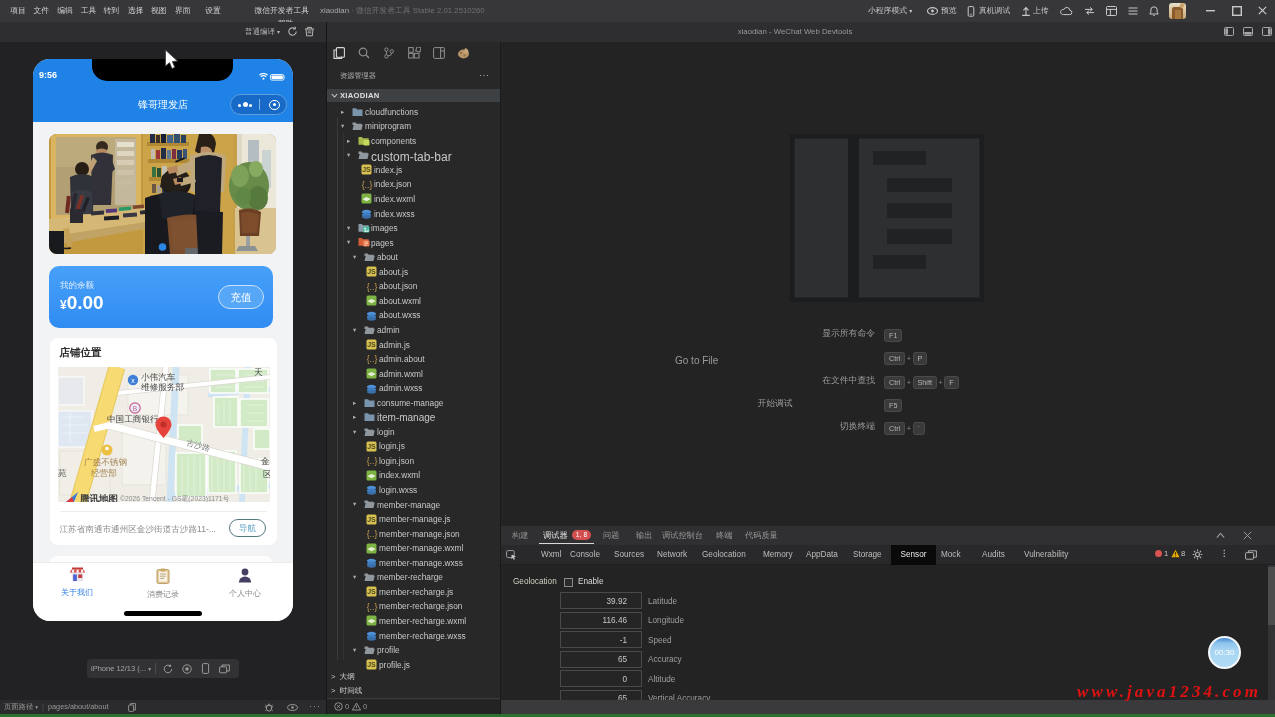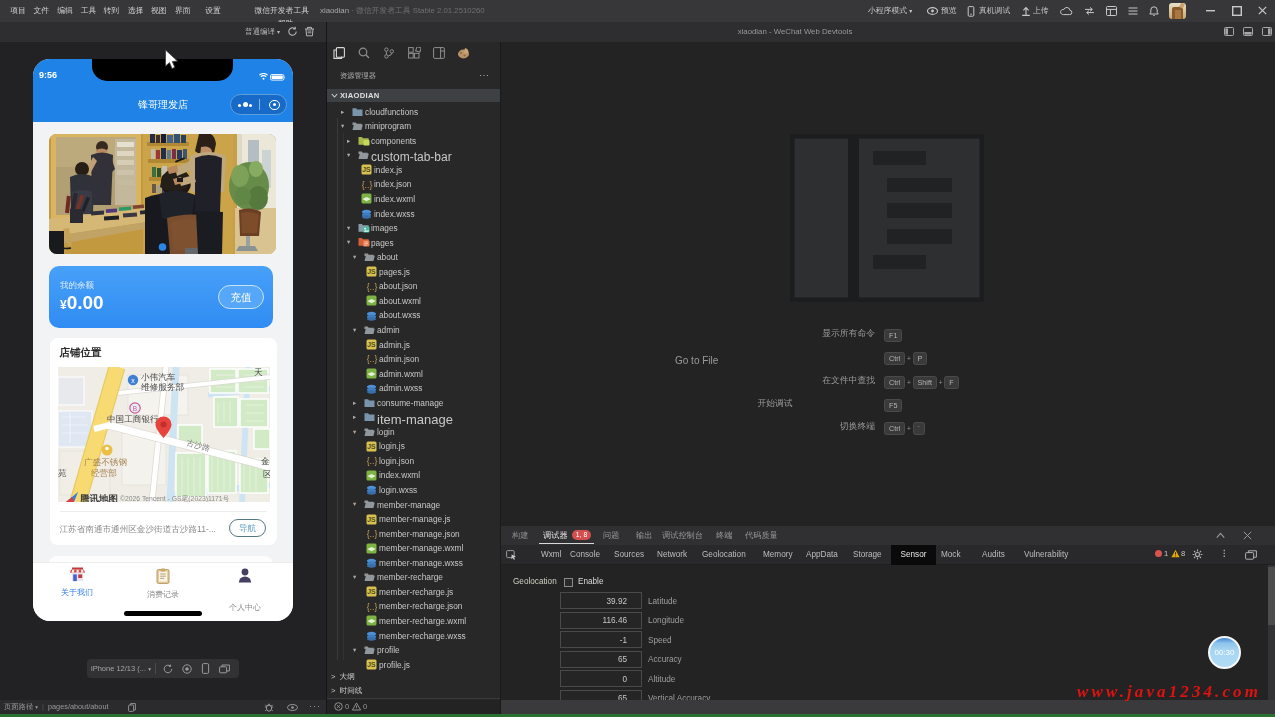--- a/index.html
+++ b/index.html
@@ -359,21 +359,21 @@
 </svg></div><div style="font-size:8px;color:#2b7ce5;margin-top:1px;">关于我们</div></div>
 <div style="position:absolute;left:55px;top:509px;width:150px;text-align:center;"><div style="display:inline-block;"><svg width="14" height="16" viewBox="0 0 14 16">
 <rect x="1" y="1.6" width="12" height="13.8" rx="1.4" fill="#e7cf9e" stroke="#b08f55" stroke-width="0.9"></rect>
 <rect x="3" y="3.6" width="8" height="10" fill="#f7f3e8"></rect>
 <rect x="4.6" y="0.4" width="4.8" height="3" rx="1" fill="#c9a864"></rect>
 <path d="M4.2 6 h5.6 M4.2 8.2 h5.6 M4.2 10.4 h4" stroke="#b09a6e" stroke-width="0.9"></path>
 </svg></div><div style="font-size:8px;color:#8f8f8f;margin-top:1px;">消费记录</div></div>
 <div style="position:absolute;left:137px;top:509px;width:150px;text-align:center;"><div style="display:inline-block;"><svg width="14" height="15" viewBox="0 0 14 15">
 <circle cx="7" cy="4" r="3.4" fill="#453f63"></circle>
 <path d="M0.8 14.6 a6.2 6.2 0 0 1 12.4 0 z" fill="#453f63"></path>
-</svg></div><div style="font-size:8px;color:#8f8f8f;margin-top:15px;">个人中心</div></div>
+</svg></div><div style="font-size:8px;color:#8f8f8f;margin-top:1px;">个人中心</div></div>
 <div style="position:absolute;left:91px;top:552px;width:78px;height:4.5px;background:#000;border-radius:2.5px;"></div>
 </div>
 <div class="a" style="left:87px;top:659px;width:152px;height:19px;background:#323234;border-radius:4px;"></div>
 <div class="a" style="left:91px;top:659px;height:19px;line-height:19px;color:#a5a5a5;font-size:7.5px;">iPhone 12/13 (... <span style="font-size:5.5px">▾</span></div>
 <div class="a" style="left:155px;top:663px;width:1px;height:11px;background:#4c4c4c;"></div>
 <div class="a" style="left:163px;top:664px;width:10px;height:10px;">
       <svg width="10" height="10" viewBox="0 0 10 10">
         <path d="M8.8 5 a3.8 3.8 0 1 1-1.3-2.9 M7.6 0.6 L7.7 2.4 L5.9 2.4" fill="none" stroke="#9a9a9a" stroke-width="1"></path>
       </svg>
     </div>
@@ -553,21 +553,21 @@
         <path d="M0.5 9 L1.8 3.8 h9 L9.4 9 z" fill="#90989e"></path>
       </svg>
     </div>
 <div class="a" style="left:377.0px;top:252.20px;font-size:8.3px;color:#c8c8c8;white-space:nowrap;">about</div>
 <div class="a" style="left:366.0px;top:266.15px;width:12px;height:11px;">
       <svg width="11" height="11" viewBox="0 0 11 11">
         <rect x="0.5" y="0.5" width="10" height="10" rx="1.5" fill="#d8c151"></rect>
         <text x="5.5" y="8.4" font-size="7" font-weight="bold" fill="#4a4a22" text-anchor="middle" font-family="Liberation Sans">JS</text>
       </svg>
     </div>
-<div class="a" style="left:379.0px;top:266.75px;font-size:8.3px;color:#c8c8c8;white-space:nowrap;">pages.js</div>
+<div class="a" style="left:379.0px;top:266.75px;font-size:8.3px;color:#c8c8c8;white-space:nowrap;">about.js</div>
 <div class="a" style="left:366.0px;top:280.70px;width:12px;height:11px;">
       <svg width="12" height="11" viewBox="0 0 12 11">
         <text x="6" y="8.6" font-size="8.6" fill="#c8a152" text-anchor="middle" font-family="Liberation Sans">{..}</text>
       </svg>
     </div>
 <div class="a" style="left:379.0px;top:281.30px;font-size:8.3px;color:#c8c8c8;white-space:nowrap;">about.json</div>
 <div class="a" style="left:366.0px;top:295.25px;width:12px;height:11px;">
       <svg width="11" height="11" viewBox="0 0 11 11">
         <rect x="0.5" y="0.5" width="10" height="10" rx="1.5" fill="#7cb342"></rect>
         <text x="5.5" y="8.2" font-size="7.5" font-weight="bold" fill="#e8f2dc" text-anchor="middle" font-family="Liberation Sans">◂▸</text>
@@ -595,21 +595,21 @@
         <rect x="0.5" y="0.5" width="10" height="10" rx="1.5" fill="#d8c151"></rect>
         <text x="5.5" y="8.4" font-size="7" font-weight="bold" fill="#4a4a22" text-anchor="middle" font-family="Liberation Sans">JS</text>
       </svg>
     </div>
 <div class="a" style="left:379.0px;top:339.50px;font-size:8.3px;color:#c8c8c8;white-space:nowrap;">admin.js</div>
 <div class="a" style="left:366.0px;top:353.45px;width:12px;height:11px;">
       <svg width="12" height="11" viewBox="0 0 12 11">
         <text x="6" y="8.6" font-size="8.6" fill="#c8a152" text-anchor="middle" font-family="Liberation Sans">{..}</text>
       </svg>
     </div>
-<div class="a" style="left:379.0px;top:354.05px;font-size:8.3px;color:#c8c8c8;white-space:nowrap;">admin.json</div>
+<div class="a" style="left:379.0px;top:354.05px;font-size:8.3px;color:#c8c8c8;white-space:nowrap;">admin.about</div>
 <div class="a" style="left:366.0px;top:368.00px;width:12px;height:11px;">
       <svg width="11" height="11" viewBox="0 0 11 11">
         <rect x="0.5" y="0.5" width="10" height="10" rx="1.5" fill="#7cb342"></rect>
         <text x="5.5" y="8.2" font-size="7.5" font-weight="bold" fill="#e8f2dc" text-anchor="middle" font-family="Liberation Sans">◂▸</text>
       </svg>
     </div>
 <div class="a" style="left:379.0px;top:368.60px;font-size:8.3px;color:#c8c8c8;white-space:nowrap;">admin.wxml</div>
 <div class="a" style="left:366.0px;top:382.55px;width:12px;height:11px;">
       <svg width="11" height="11" viewBox="0 0 11 11">
         <path d="M1 3.2 Q5.5 0.4 10 3.2 L10 4.6 Q5.5 7.4 1 4.6 z" fill="#4f8fd4"></path>
@@ -624,21 +624,21 @@
         <path d="M0.5 1.2 h3.6 l1 1.2 h5.4 v6.6 h-10 z" fill="#7a94ac"></path>
       </svg>
     </div>
 <div class="a" style="left:377.0px;top:397.70px;font-size:8.3px;color:#c8c8c8;white-space:nowrap;">consume-manage</div>
 <div class="a" style="left:353.0px;top:413.05px;font-size:6.5px;color:#aaa;">▸</div>
 <div class="a" style="left:364.0px;top:412.05px;width:12px;height:10px;">
       <svg width="11" height="10" viewBox="0 0 11 10">
         <path d="M0.5 1.2 h3.6 l1 1.2 h5.4 v6.6 h-10 z" fill="#7a94ac"></path>
       </svg>
     </div>
-<div class="a" style="left:377.0px;top:412.25px;font-size:13px;color:#c8c8c8;white-space:nowrap;">item-manage</div>
+<div class="a" style="left:377.0px;top:412.25px;font-size:10px;color:#c8c8c8;white-space:nowrap;">item-manage</div>
 <div class="a" style="left:353.0px;top:427.60px;font-size:6.5px;color:#aaa;">▾</div>
 <div class="a" style="left:364.0px;top:426.60px;width:12px;height:10px;">
       <svg width="11" height="10" viewBox="0 0 11 10">
         <path d="M0.5 1.5 h3.2 l1 1.2 h5 v1.3 h-9.2 z" fill="#90989e"></path>
         <path d="M0.5 9 L1.8 3.8 h9 L9.4 9 z" fill="#90989e"></path>
       </svg>
     </div>
 <div class="a" style="left:377.0px;top:426.80px;font-size:8.3px;color:#c8c8c8;white-space:nowrap;">login</div>
 <div class="a" style="left:366.0px;top:440.75px;width:12px;height:11px;">
       <svg width="11" height="11" viewBox="0 0 11 11">

